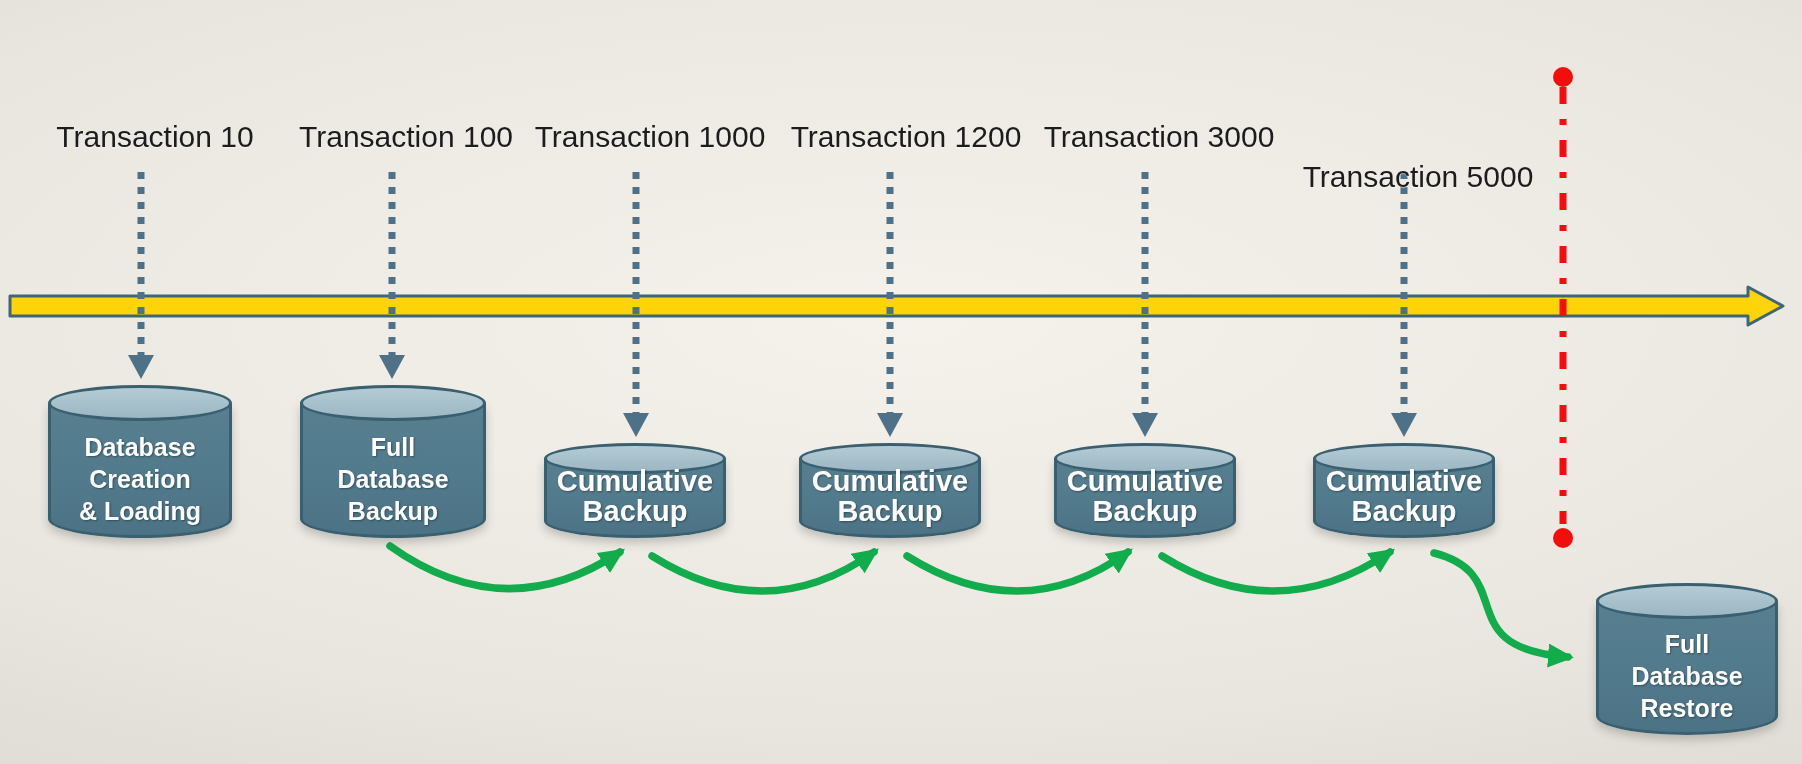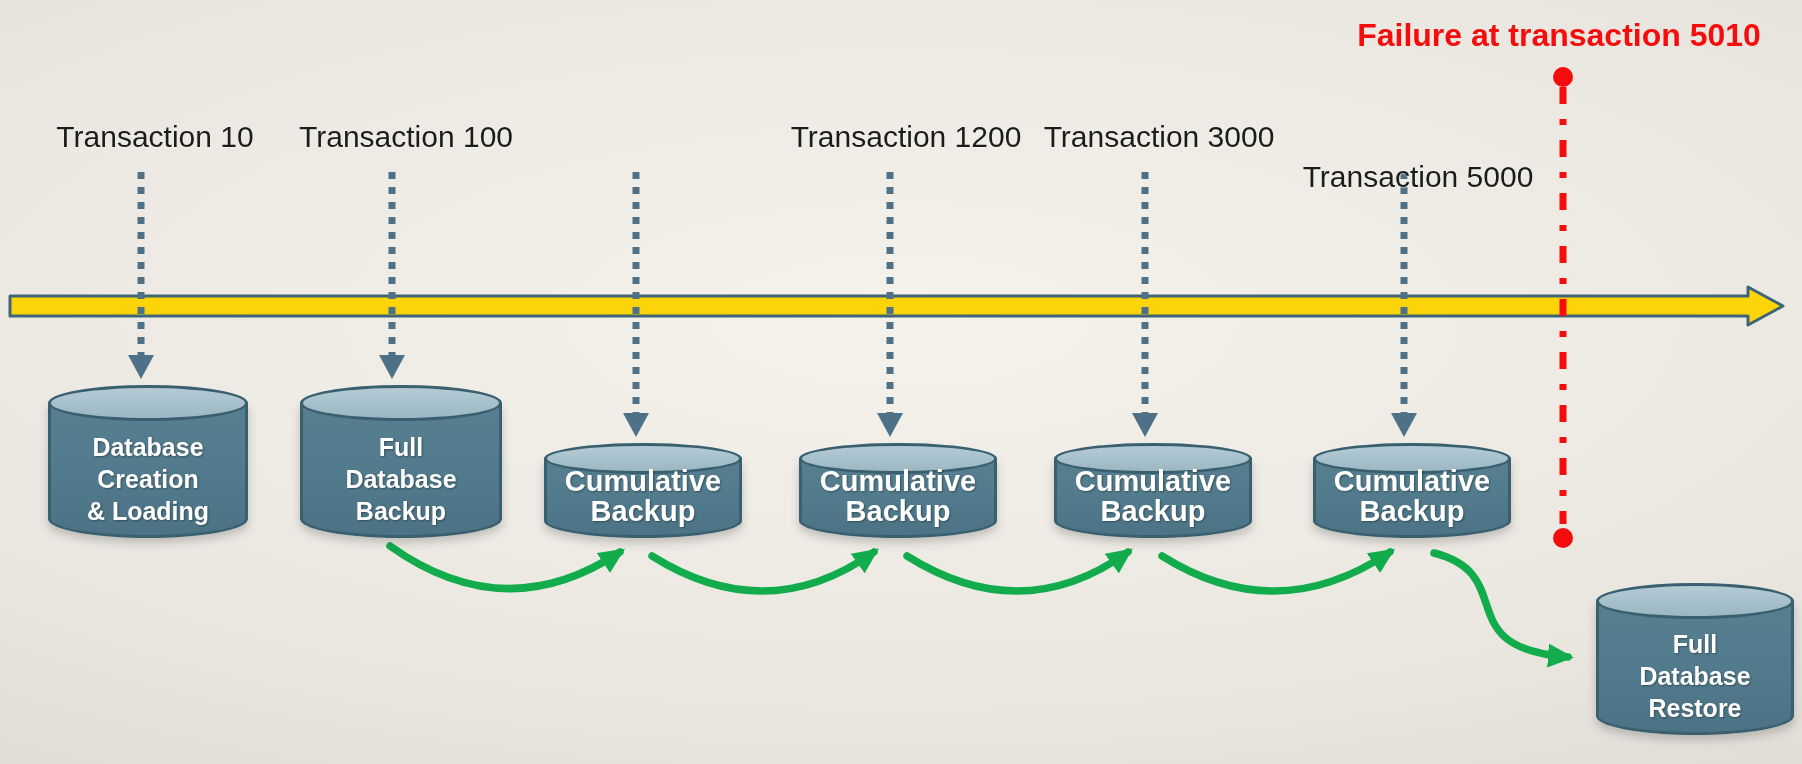--- a/index.html
+++ b/index.html
@@ -13,21 +13,21 @@
   .layer{position:absolute;left:0;top:0;}
   .tx-label{
     position:absolute;top:122px;transform:translateX(-50%);
     font-size:30px;line-height:30px;color:#1c1c1c;white-space:nowrap;
     text-shadow:0 1px 1px rgba(255,255,255,0.5);
   }
   .failure-label{
     position:absolute;top:18px;transform:translateX(-50%);
     font-size:32px;line-height:34px;font-weight:bold;color:#f50d0d;white-space:nowrap;
   }
-  .cylinder{position:absolute;padding-left:16px;}
+  .cylinder{position:absolute;}
   .cyl-body{
     position:absolute;left:0;right:0;bottom:0;
     background:linear-gradient(180deg,#577f90 0%,#517a8c 55%,#4c7385 100%);
     border:3px solid #3a6070;border-top:none;
     box-shadow:0 5px 9px rgba(60,60,55,0.25);
   }
   .cyl-top{
     position:absolute;left:0;right:0;top:0;
     background:linear-gradient(180deg,#b4cbd5 0%,#a5bfca 60%,#9cb7c4 100%);
     border:3px solid #3a6070;border-radius:50%;
@@ -76,25 +76,25 @@
 
     <path d="M 390,546 Q 505,628 620,552" fill="none" stroke="#12ac4c" stroke-width="7.5" stroke-linecap="round" marker-end="url(#greenHead)"></path>
     <path d="M 652,556 Q 767,628 874,552" fill="none" stroke="#12ac4c" stroke-width="7.5" stroke-linecap="round" marker-end="url(#greenHead)"></path>
     <path d="M 907,556 Q 1022,628 1128,552" fill="none" stroke="#12ac4c" stroke-width="7.5" stroke-linecap="round" marker-end="url(#greenHead)"></path>
     <path d="M 1162,556 Q 1277,628 1390,552" fill="none" stroke="#12ac4c" stroke-width="7.5" stroke-linecap="round" marker-end="url(#greenHead)"></path>
     <path d="M 1434,553 C 1520,575 1448,648 1568,657" fill="none" stroke="#12ac4c" stroke-width="7.5" stroke-linecap="round" marker-end="url(#greenHead)"></path>
   </svg>
 
   <div class="tx-label" style="left:155px;">Transaction 10</div>
   <div class="tx-label" style="left:406px;text-align:right;">Transaction 100</div>
+  <div class="tx-label" style="left:650px;">Transaction 1000</div>
   <div class="tx-label" style="left:906px;">Transaction 1200</div>
   <div class="tx-label" style="left:1159px;">Transaction 3000</div>
   <div class="tx-label" style="left:1418px;margin-top:40px;">Transaction 5000</div>
 
-  <div class="failure-label" style="left:1559px;">Failure at transaction 5010</div>
 
   <div class="cylinder tall" style="left:48px;top:385px;width:184px;height:153px;">
     <div class="cyl-body"></div>
     <div class="cyl-top"></div>
     <div class="cyl-label">Database
 Creation
 &amp; Loading</div>
   </div>
 
   <div class="cylinder tall" style="left:300px;top:385px;width:186px;height:153px;">

